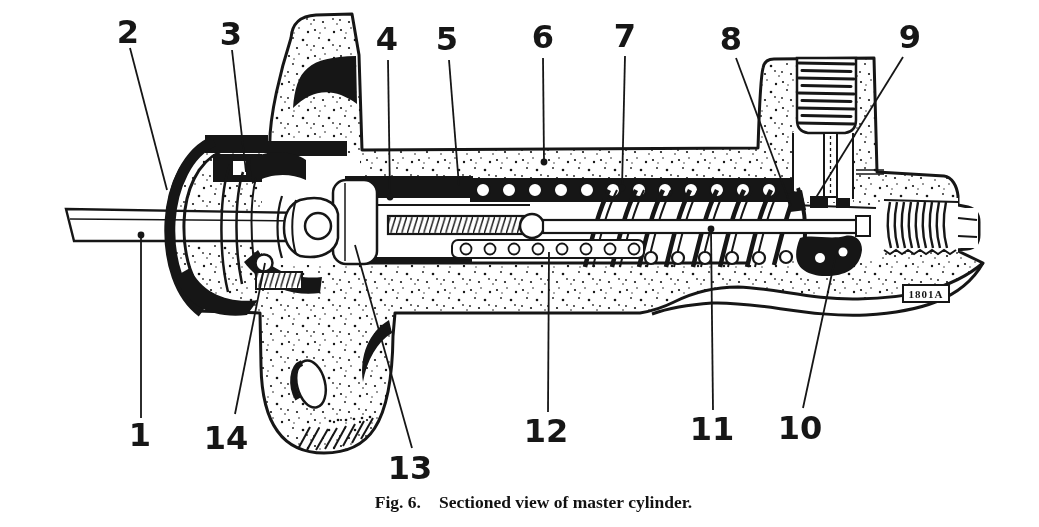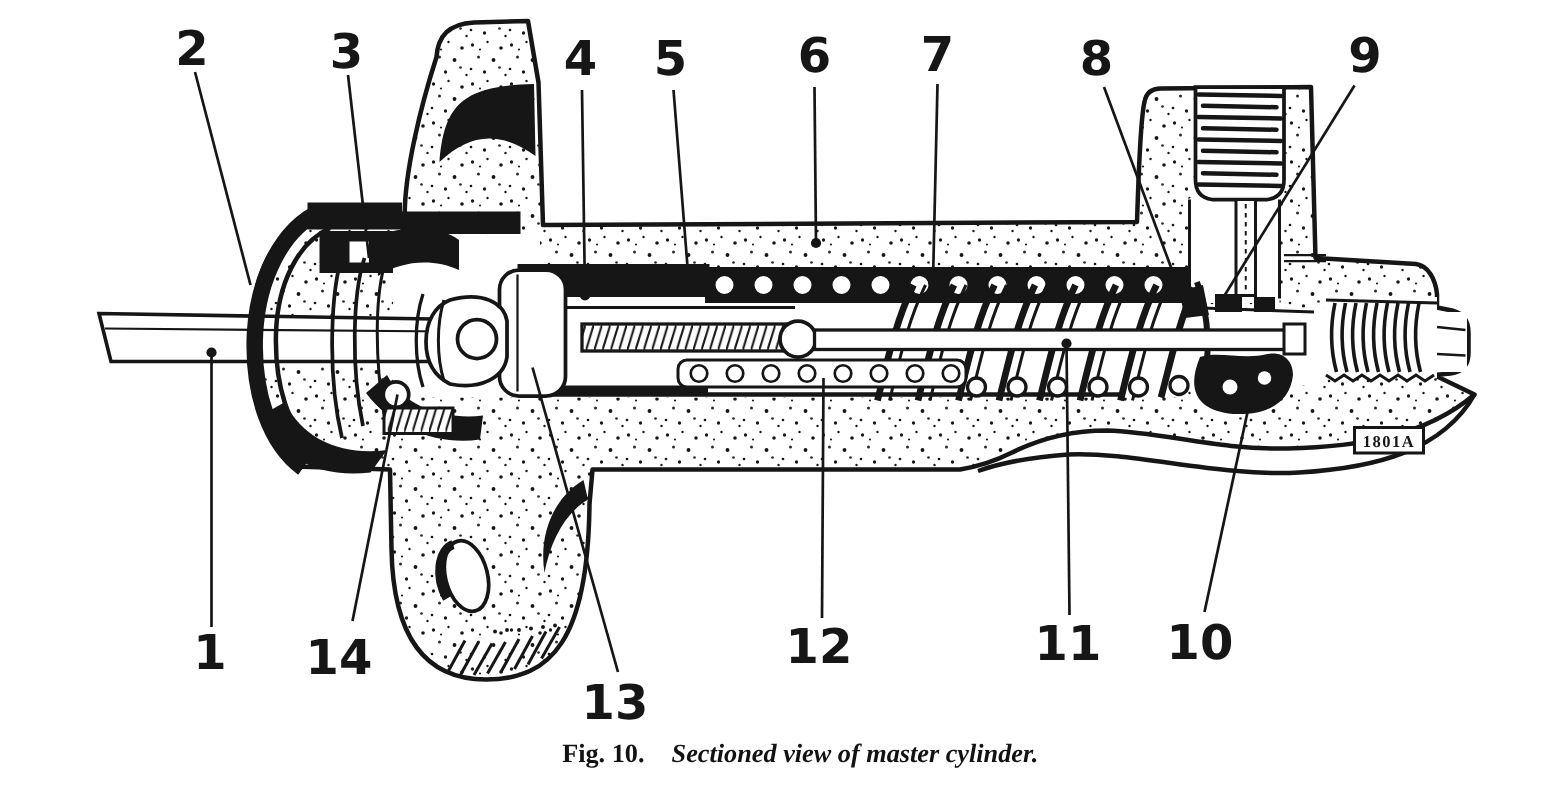--- a/index.html
+++ b/index.html
@@ -4,21 +4,21 @@
 <style>
   html,body{margin:0;padding:0;background:#ffffff;}
   .stage{position:relative;width:1039px;height:527px;background:#ffffff;overflow:hidden;
          font-family:"Liberation Sans",sans-serif;}
   .stage svg{position:absolute;left:0;top:0;}
   .callout-num{font-family:"DejaVu Sans",sans-serif;font-weight:700;font-size:32px;fill:#161616;}
   .plate-text{font-family:"Liberation Serif",serif;font-weight:700;font-size:11px;fill:#161616;letter-spacing:1px;}
   .caption{position:absolute;left:0;top:492px;width:100%;text-align:center;padding-left:28px;box-sizing:border-box;
            font-family:"Liberation Serif",serif;font-size:17.5px;color:#121212;}
   .caption .figlabel{font-weight:700;margin-right:18px;}
-  .caption .figtitle{font-weight:700;font-style:italic;}
+  .caption .figtitle{font-weight:700;}
 </style>
 </head>
 <body>
 
 <div class="stage">
 <svg width="1039" height="490" viewBox="0 0 1039 490">
   <defs>
     <pattern id="stip" width="26" height="26" patternUnits="userSpaceOnUse">
       <circle cx="3" cy="4" r="1.1" fill="#161616"></circle>
       <circle cx="13" cy="2" r="0.8" fill="#161616"></circle>
@@ -299,15 +299,15 @@
     <text class="callout-num" x="910" y="48" text-anchor="middle">9</text>
     <text class="callout-num" x="800" y="439" text-anchor="middle">10</text>
     <text class="callout-num" x="712" y="440" text-anchor="middle">11</text>
     <text class="callout-num" x="546" y="442" text-anchor="middle">12</text>
     <text class="callout-num" x="410" y="479" text-anchor="middle">13</text>
     <text class="callout-num" x="226" y="449" text-anchor="middle">14</text>
   </g>
 </svg>
 
 <div class="caption">
-  <span class="figlabel">Fig. 10.</span><span class="figtitle">Sectioned view of master cylinder.</span>
+  <span class="figlabel">Fig. 6.</span><span class="figtitle">Sectioned view of master cylinder.</span>
 </div>
 </div>
 
 </body></html>

